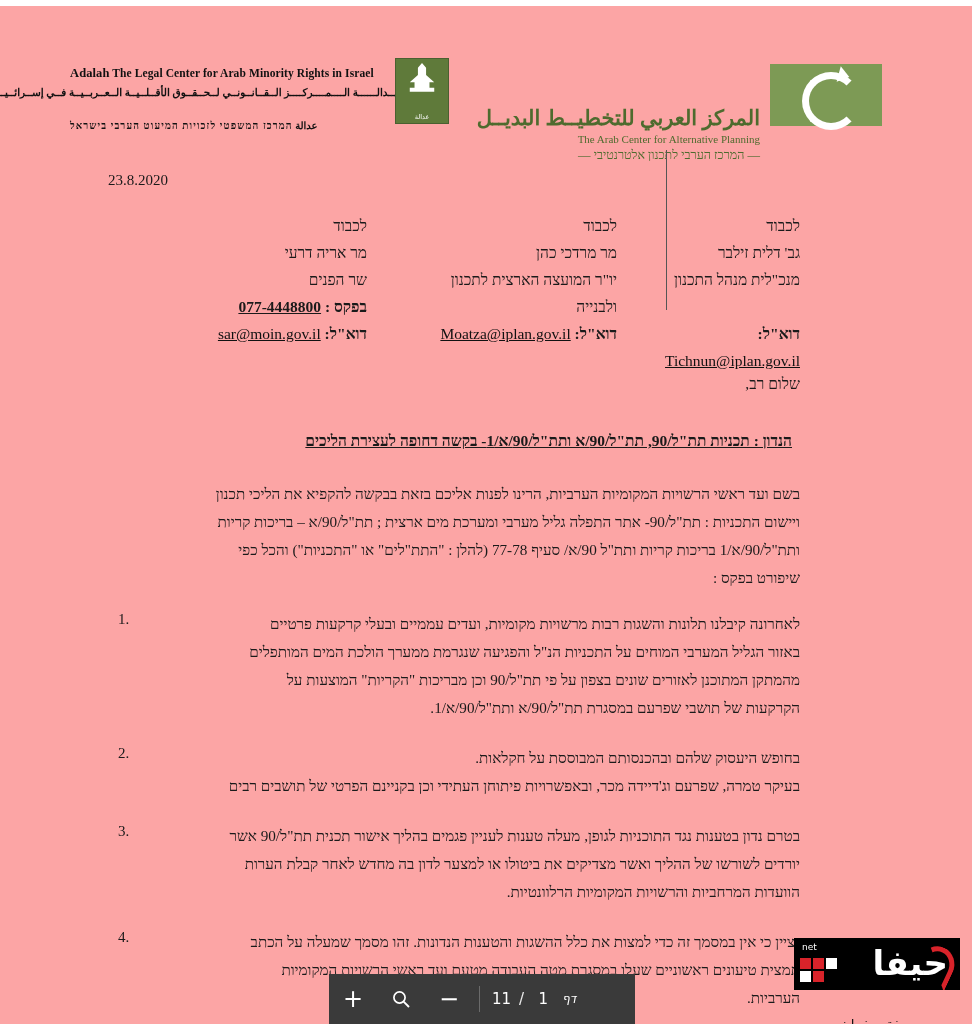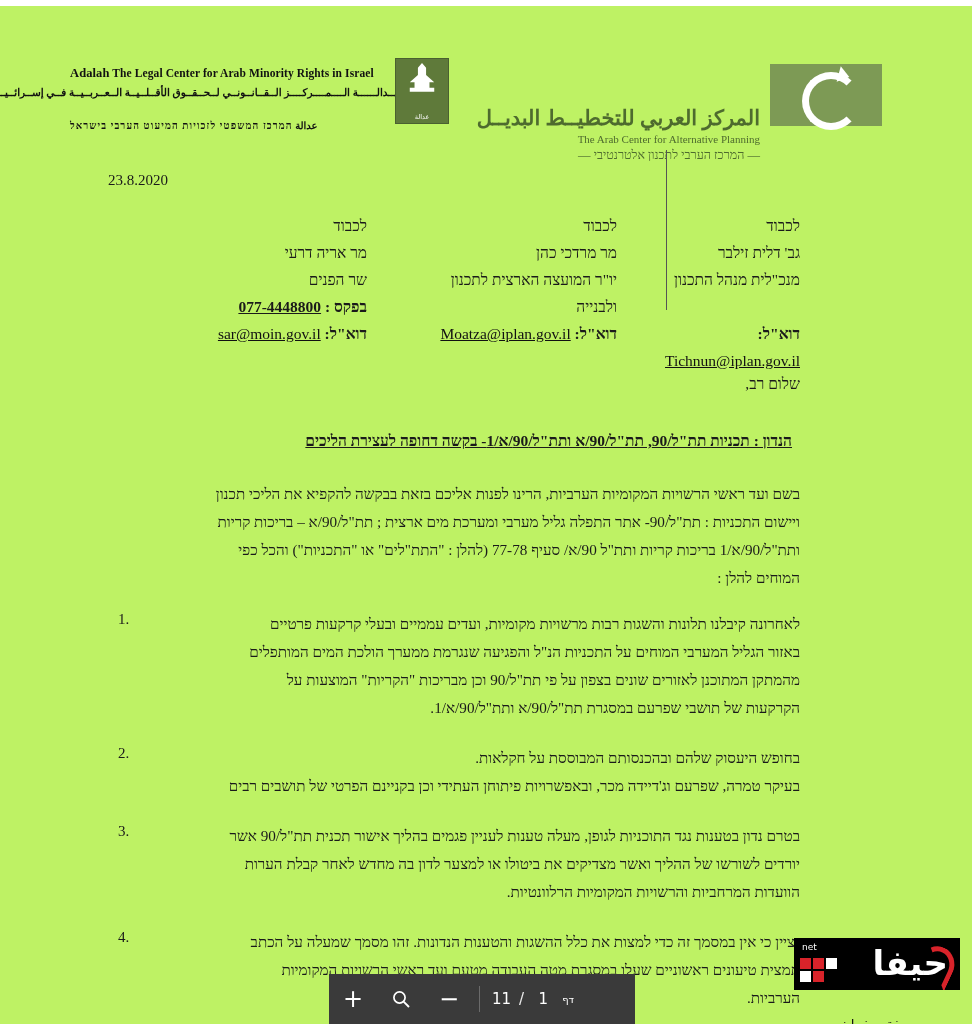--- a/index.html
+++ b/index.html
@@ -13,21 +13,21 @@
     position: relative;
     overflow: hidden;
     font-family: "Liberation Serif", serif;
     color: #1a1a1a;
   }
   .page {
     position: absolute;
     left: 0; top: 0;
     width: 972px;
     height: 1024px;
-    background: #bef264;
+    background: #fca5a5;
     overflow: hidden;
   }
 
   
   .letterhead {
     position: absolute;
     left: 70px;
     top: 58px;
     width: 760px;
     height: 92px;
@@ -375,21 +375,22 @@
     margin: 0 6px;
   }
   .pdf-toolbar .pager {
     display: flex;
     align-items: center;
     gap: 8px;
     font-size: 15px;
     padding-left: 6px;
   }
   .pdf-toolbar .pager .pg-label {
-    font-size: 10px;
+    font-size: 12px;
+    font-style: italic;
   }
   .pdf-toolbar .pager .pg-cur {
     min-width: 22px;
     text-align: center;
   }
   .pdf-toolbar .pager .pg-slash { opacity: 0.9; }
 
   
   .page-top-edge {
     position: absolute;
@@ -459,21 +460,21 @@
   </div>
 
   <div class="greeting">שלום רב,</div>
 
   <div class="subject">הנדון : תכניות תת"ל/90, תת"ל/90/א ותת"ל/90/א/1- בקשה דחופה לעצירת הליכים</div>
 
   <div class="para" id="intro">
     <div>בשם ועד ראשי הרשויות המקומיות הערביות, הרינו לפנות אליכם בזאת בבקשה להקפיא את הליכי תכנון</div>
     <div>ויישום התכניות : תת"ל/90- אתר התפלה גליל מערבי ומערכת מים ארצית ; תת"ל/90/א – בריכות קריות</div>
     <div>ותת"ל/90/א/1 בריכות קריות ותת"ל 90/א/ סעיף 77-78 (להלן : "התת"לים" או "התכניות") והכל כפי</div>
-    <div>המוחים להלן :</div>
+    <div>שיפורט בפקס :</div>
   </div>
 
   <div class="numbered">
 
     <div class="item">
       <div class="txt">
         <div>לאחרונה קיבלנו תלונות והשגות רבות מרשויות מקומיות, ועדים עממיים ובעלי קרקעות פרטיים</div>
         <div>באזור הגליל המערבי המוחים על התכניות הנ"ל והפגיעה שנגרמת ממערך הולכת המים המותפלים</div>
         <div>מהמתקן המתוכנן לאזורים שונים בצפון על פי תת"ל/90 וכן מבריכות "הקריות" המוצעות על</div>
         <div>הקרקעות של תושבי שפרעם במסגרת תת"ל/90/א ותת"ל/90/א/1.</div>

